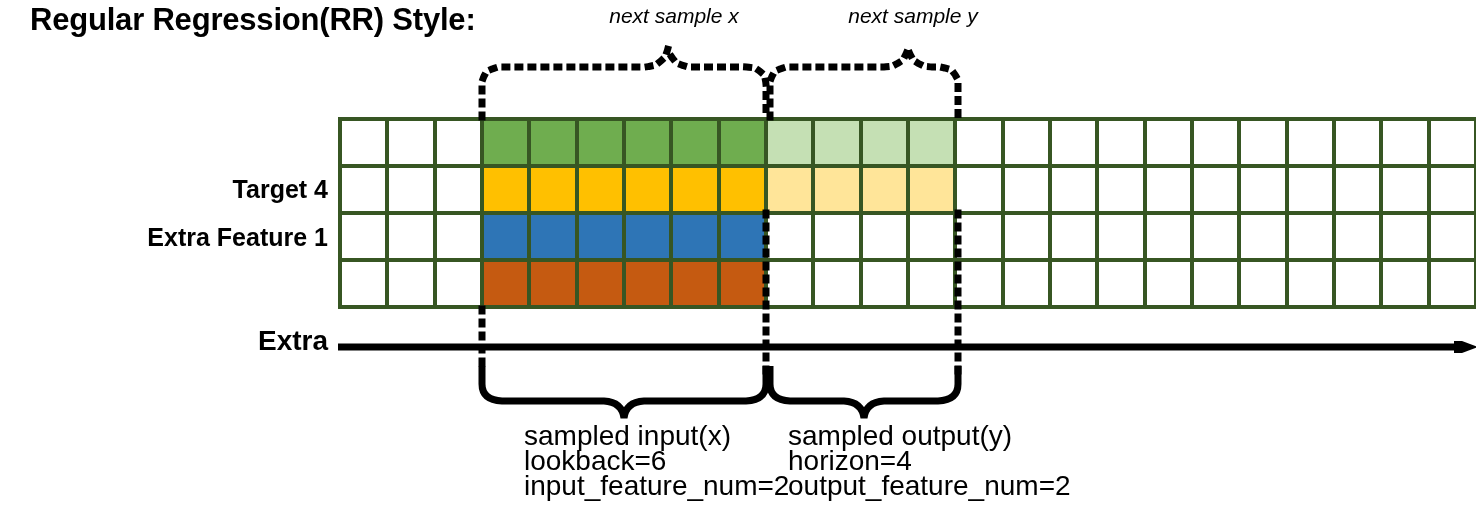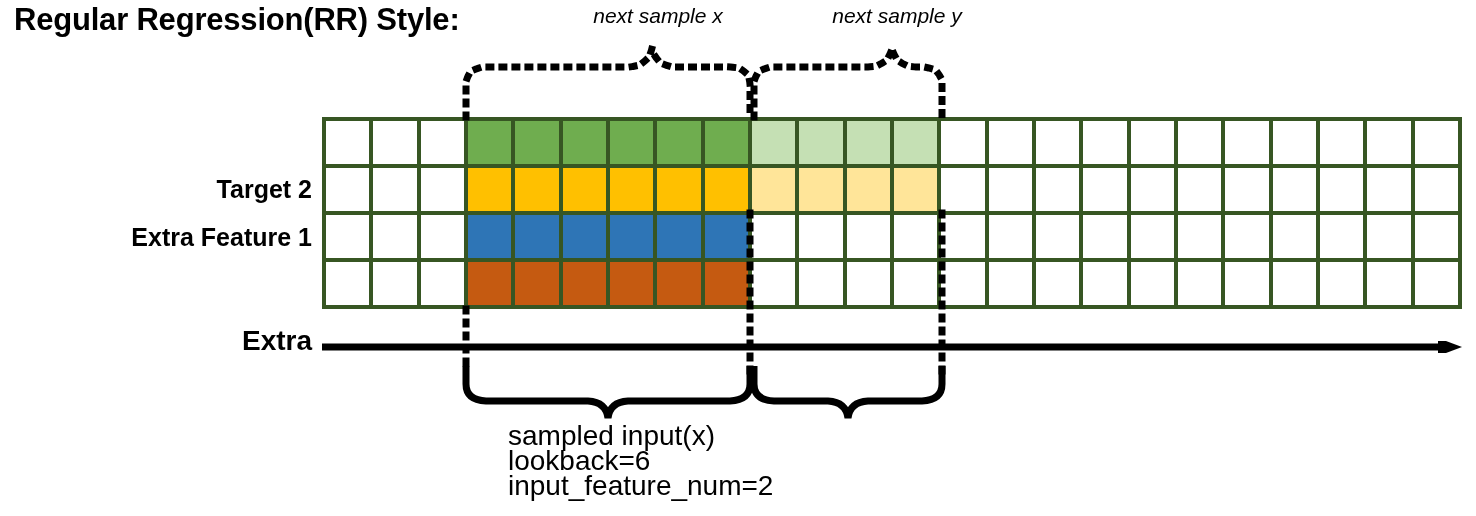--- a/index.html
+++ b/index.html
@@ -10,21 +10,21 @@
   body {
     width: 1476px;
     height: 516px;
     position: relative;
     overflow: hidden;
     font-family: "Liberation Sans", sans-serif;
     color: #000000;
   }
   #stage {
     position: absolute;
-    left: 0; top: 0;
+    left: 16px; top: 0;
     width: 1336px;
     height: 516px;
   }
   .abs { position: absolute; }
 
   
   #page-title {
     left: 14px;
     top: 2px;
     font-size: 31px;
@@ -116,21 +116,21 @@
 <body>
 
 <div id="stage">
 
   <div class="abs" id="page-title">Regular Regression(RR) Style:</div>
 
   <div class="abs top-annot" id="annot-y">next sample y</div>
   <div class="abs top-annot" id="annot-x">next sample x</div>
 
   <div class="abs" id="row-labels">
-    <div class="row-label" style="top:48px">Target 2</div>
+    <div class="row-label" style="top:48px">Target 4</div>
     <div class="row-label" style="top:96px">Extra Feature 1</div>
   </div>
 
   <div class="abs" id="grid" style="background: rgb(55, 86, 35); grid-template-columns: repeat(24, 1fr); grid-template-rows: repeat(4, 1fr);">
       <div class="cell" style="background: rgb(255, 255, 255);"></div>
       <div class="cell" style="background: rgb(255, 255, 255);"></div>
       <div class="cell" style="background: rgb(255, 255, 255);"></div>
       <div class="cell" style="background: rgb(111, 173, 79);"></div>
       <div class="cell" style="background: rgb(111, 173, 79);"></div>
       <div class="cell" style="background: rgb(111, 173, 79);"></div>
@@ -253,14 +253,19 @@
 
     <path d="M 754 366 L 754 384 Q 754 400 774 401 L 828 401 Q 846 402 848 418
              Q 850 402 868 401 L 922 401 Q 942 400 942 384 L 942 366" fill="none" stroke="#000000" stroke-width="7" stroke-linecap="butt"></path>
   </svg>
 
   <div class="abs caption" id="caption-input">
     <div>sampled input(x)</div>
     <div>lookback=6</div>
     <div>input_feature_num=2</div>
   </div>
+  <div class="abs caption" id="caption-output">
+    <div>sampled output(y)</div>
+    <div>horizon=4</div>
+    <div>output_feature_num=2</div>
+  </div>
 
 </div>
 
 </body></html>

